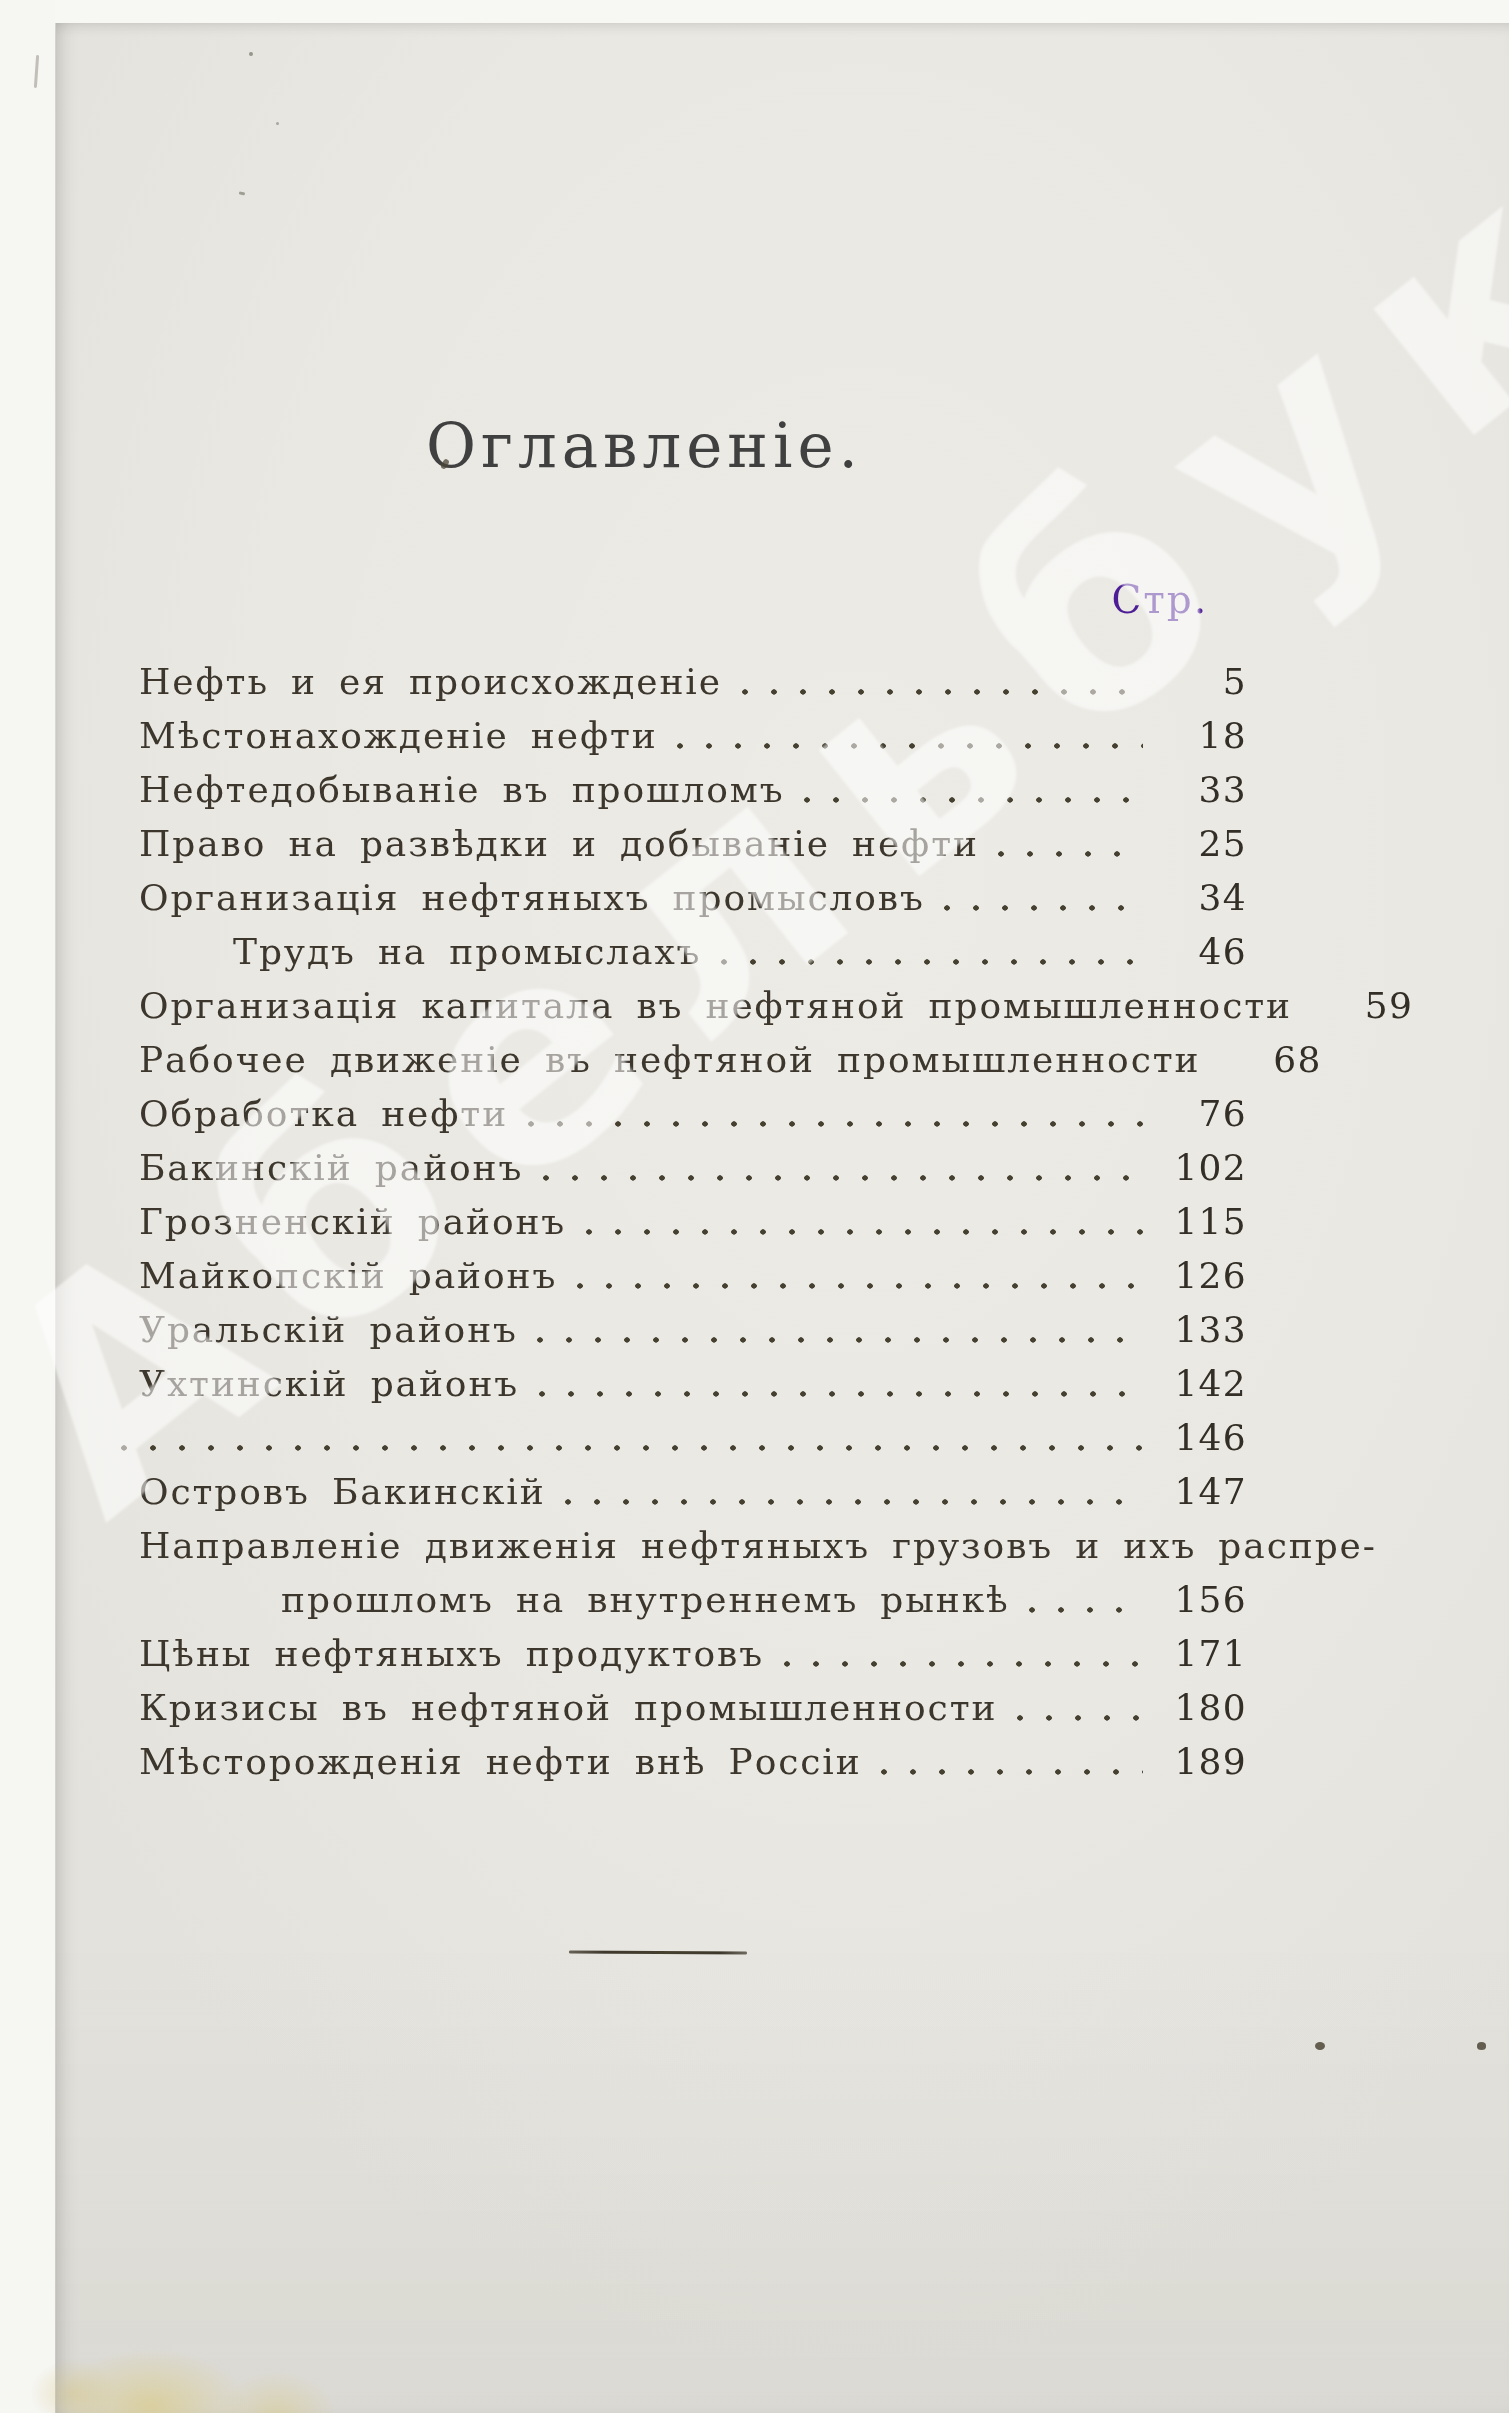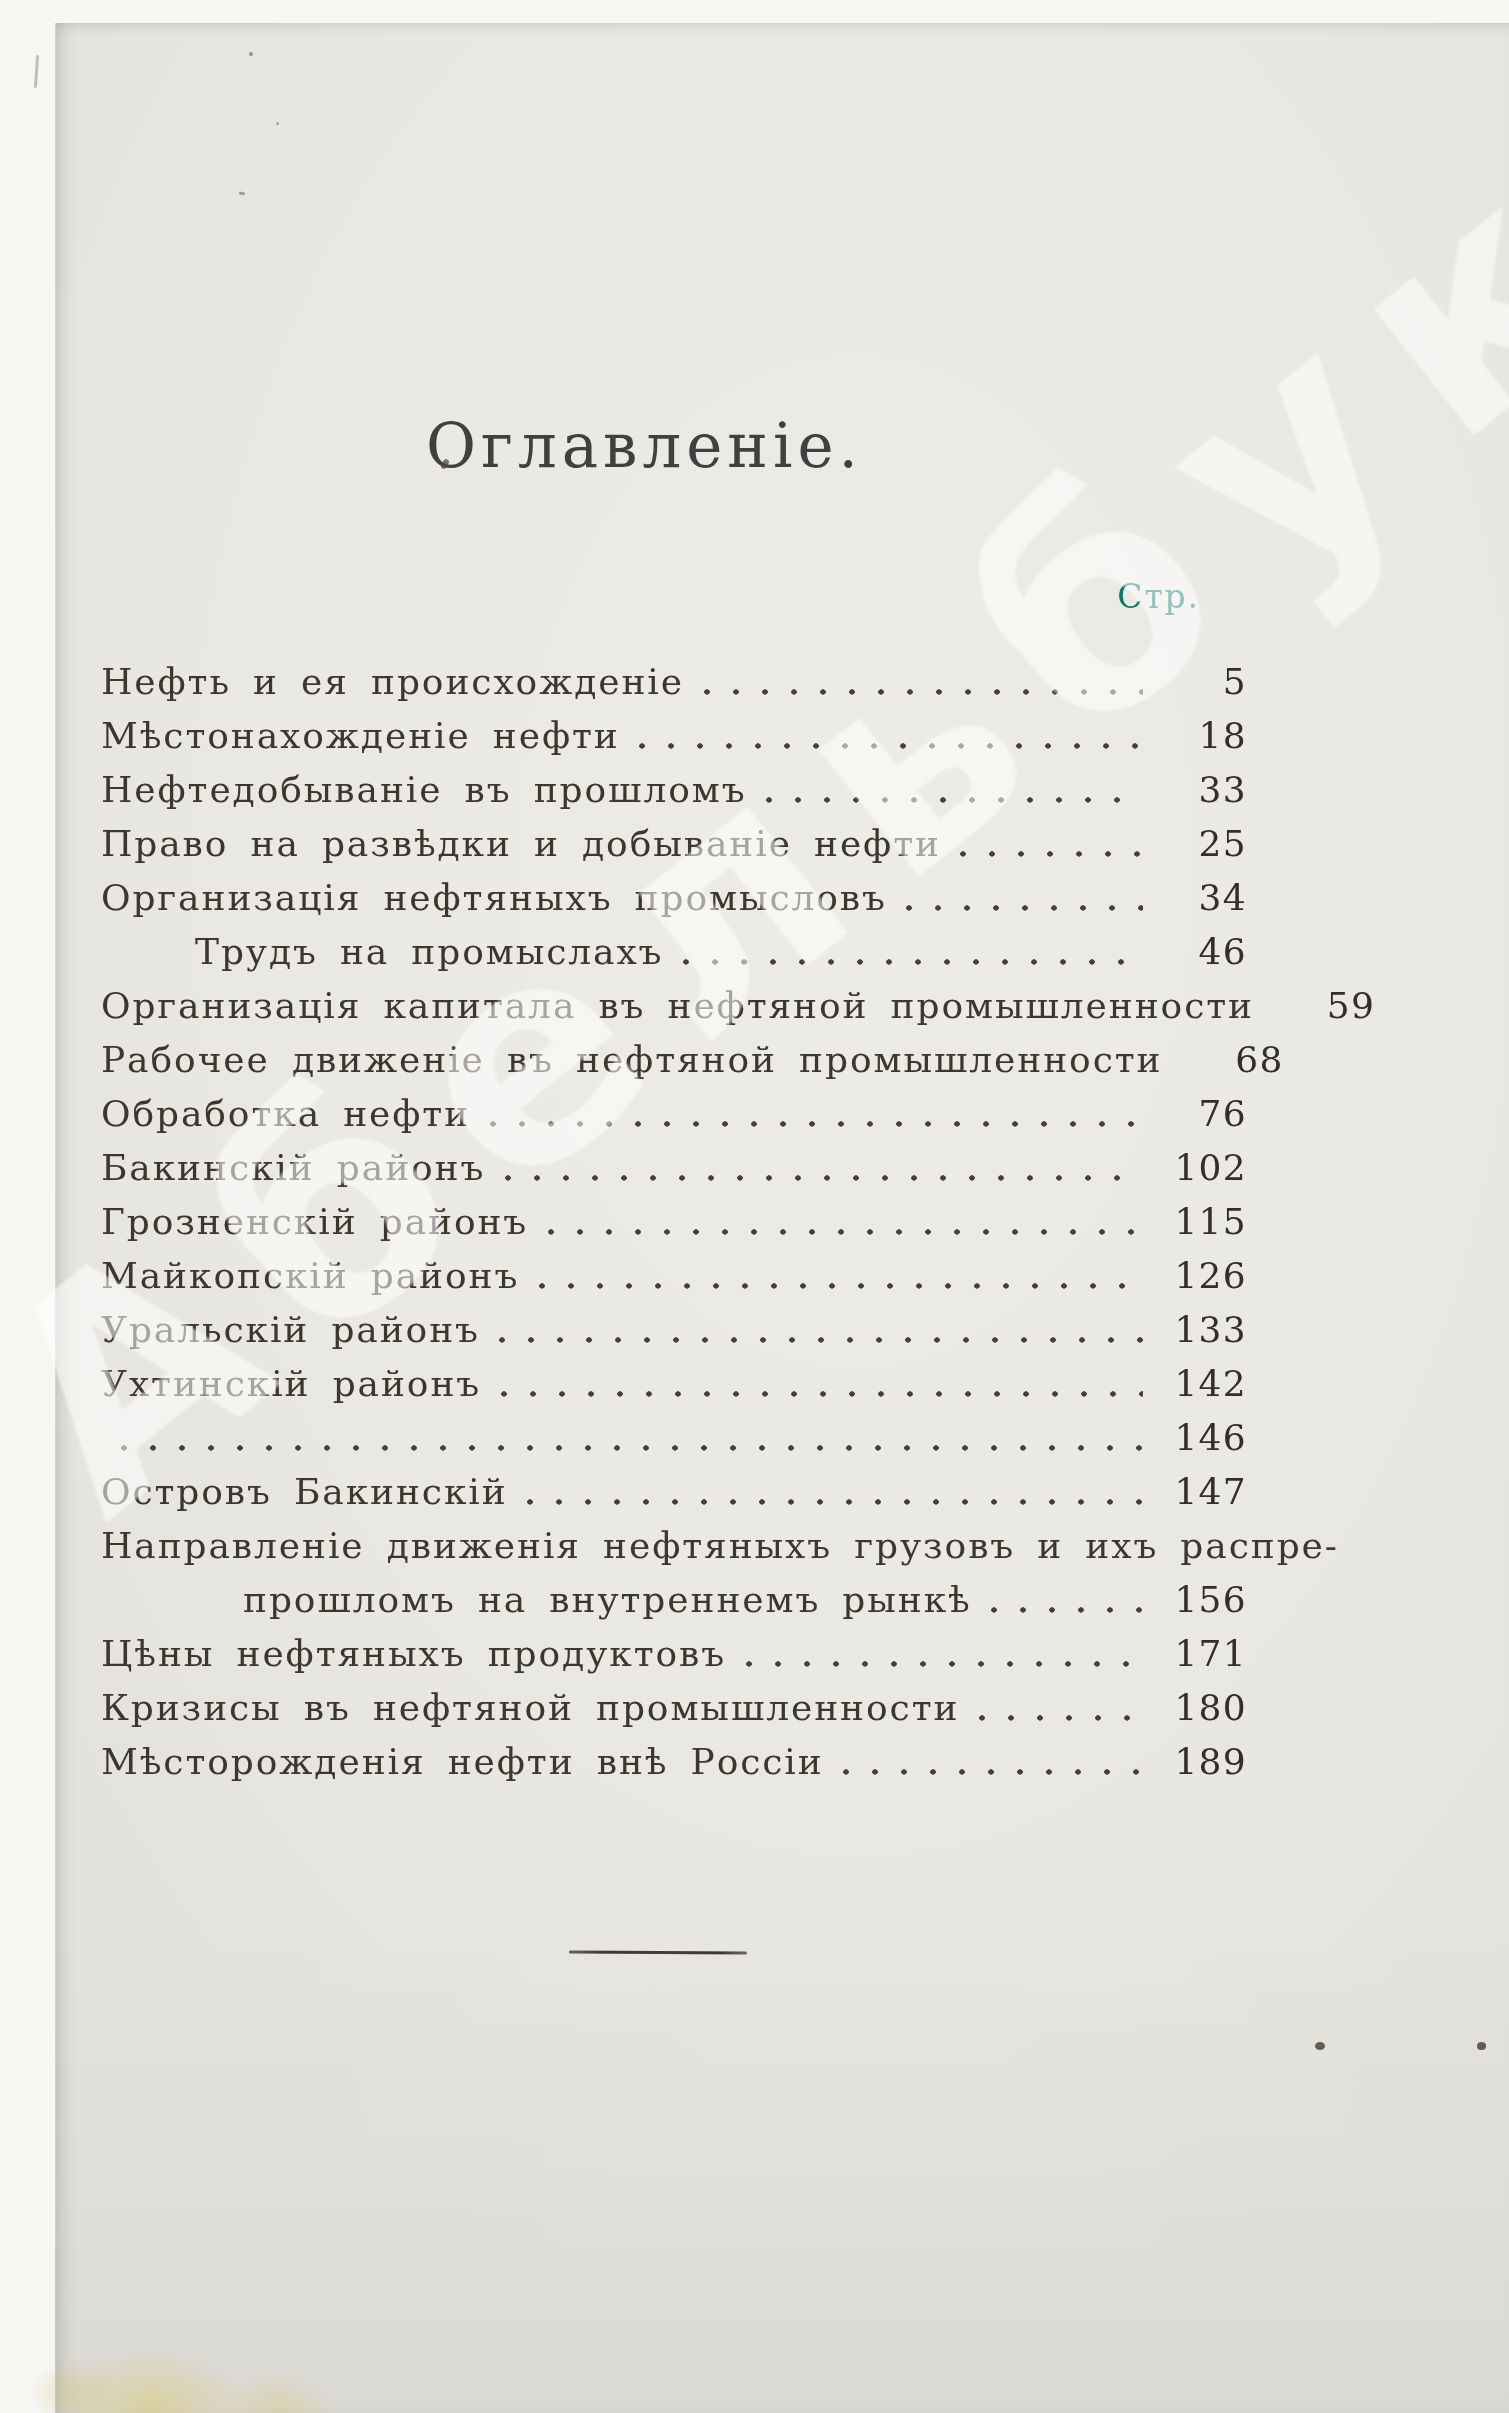--- a/index.html
+++ b/index.html
@@ -19,34 +19,34 @@
       radial-gradient(ellipse 1005px 1508px at 55% 35%, #ecebe6 0%, #e9e8e3 60%, #e3e2dc 100%);
     box-shadow: inset 14px 0 21.4px -14px rgba(0,0,0,0.22), inset 0 11.3px 16.3px -11.3px rgba(0,0,0,0.14);
     border-left:0.6px solid rgba(0,0,0,0.07);
   }
   .page-title{
     position:absolute;left:79px;top:410px;width:1131px;
     text-align:center;font-size:61px;letter-spacing:5px;
     color:#404040;
   }
   .col-header{
-    position:absolute;top:577px;right:310px;
-    font-size:33px;letter-spacing:1.9px;color:#0f766e;
+    position:absolute;top:577px;right:302px;
+    font-size:39px;letter-spacing:1.9px;color:#4c1d95;
   }
   .toc{
     position:absolute;left:101px;top:655px;width:1146px;
     color:#3c362d;
   }
   .toc-row{
     display:flex;align-items:baseline;
     height:54px;line-height:54px;
     font-size:36px;letter-spacing:1.9px;word-spacing:8.8px;
     white-space:nowrap;
   }
-  .toc-row .label{flex:0 0 auto;}
+  .toc-row .label{flex:0 0 auto;margin-left:38px;}
   .toc-row.indent1 .label{padding-left:94px;}
   .toc-row.indent2 .label{padding-left:142px;}
   .leader{
     flex:1 1 auto;height:6.3px;align-self:flex-end;
     margin:0 12.6px 14px 17.6px;
     background-image:radial-gradient(circle at 5px 3.1px, #45402f 2.5px, rgba(0,0,0,0) 3.1px);
     background-size:29px 6.3px;background-repeat:repeat-x;background-position:left center;
   }
   .leader.hidden{visibility:hidden;}
   .pagenum{

